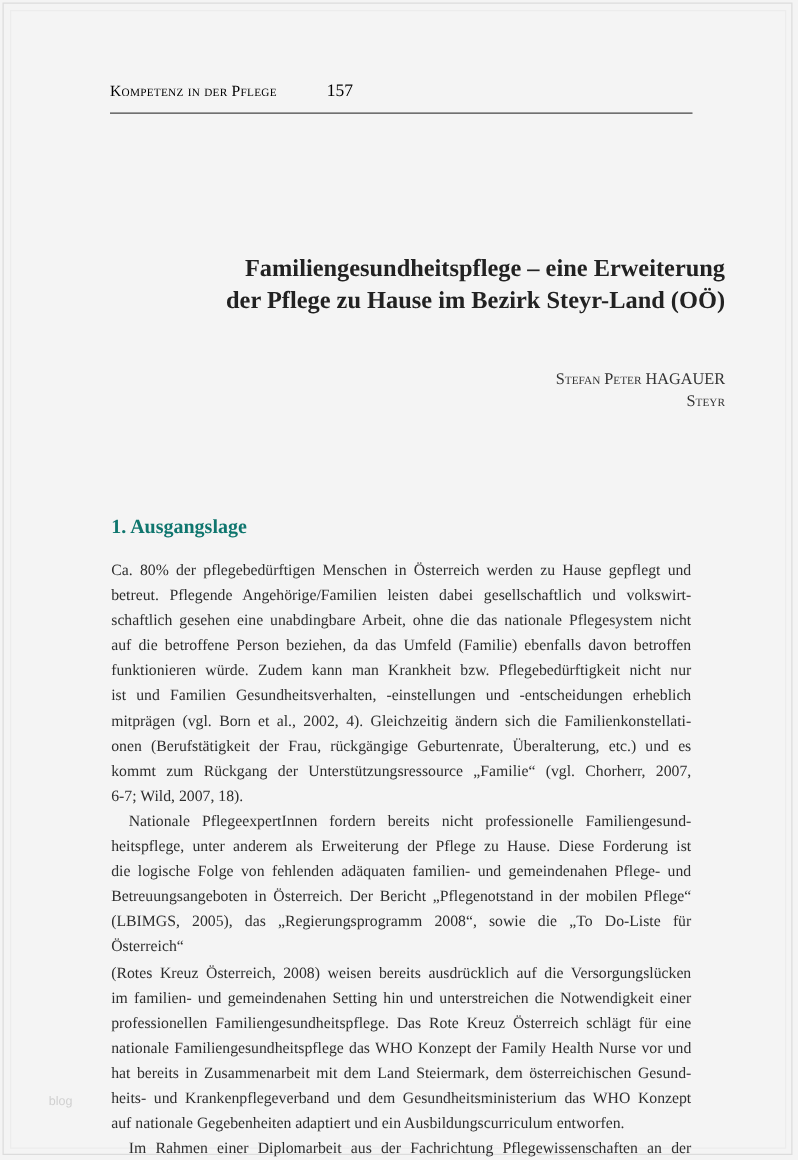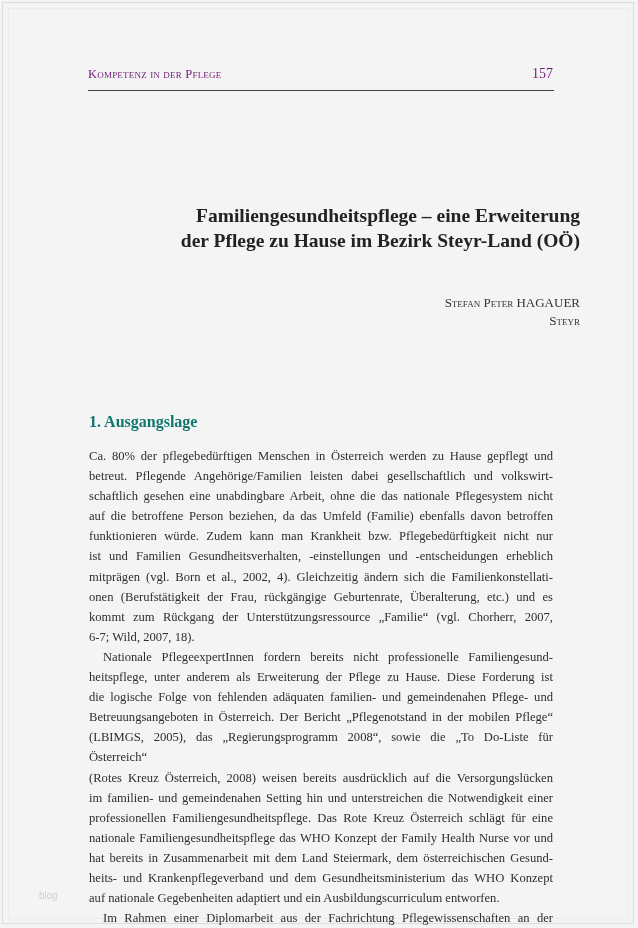--- a/index.html
+++ b/index.html
@@ -13,22 +13,22 @@
   .page-frame {
     position: absolute; left: 2px; top: 2px; width: 632px; height: 922px;
     border: 1px solid #dcdcdc; box-sizing: border-box;
   }
   .page-frame-inner {
     position: absolute; left: 5px; top: 5px; right: 4px; bottom: 4px;
     border: 1px solid #ececec;
   }
   .running-head {
     position: absolute; left: 88px; top: 66px; width: 465px;
-    display: flex; justify-content: space-between; align-items: baseline;
-    font-size: 12px; color: #701a75;
+    display: flex; align-items: baseline;
+    font-size: 12px; color: #000000; gap: 40px;
   }
   .running-head .rh-title { font-variant: small-caps; letter-spacing: 0.2px; font-size: 12.5px; }
   .running-head .rh-page { font-size: 14px; }
   .head-rule {
     position: absolute; left: 88px; top: 90px; width: 466px; height: 0;
     border-top: 1px solid #444;
   }
   .title {
     position: absolute; left: 60px; top: 203px; width: 520px;
     text-align: right; font-weight: bold; font-size: 19.5px; line-height: 25px; color: #222;
@@ -46,21 +46,20 @@
     position: absolute; left: 89px; top: 446px; width: 464px;
     font-size: 12.6px; line-height: 20.1px; color: #2e2e2e;
   }
   .body-text p { margin: 0; text-align: justify; text-align-last: justify; }
   .body-text p .ln { display: block; text-align: justify; text-align-last: justify; }
   .body-text p .ln.last { text-align-last: left; }
   .indent { text-indent: 14px; }
   .watermark {
     position: absolute; left: 39px; top: 876px; font-size: 10px; color: #d0d0d0;
     font-family: "Liberation Sans", sans-serif;
-    margin-top: 14px;
   }
 </style>
 </head>
 <body>
 
 <div class="page-frame">
   <div class="page-frame-inner"></div>
 </div>
 
 <div class="running-head">

